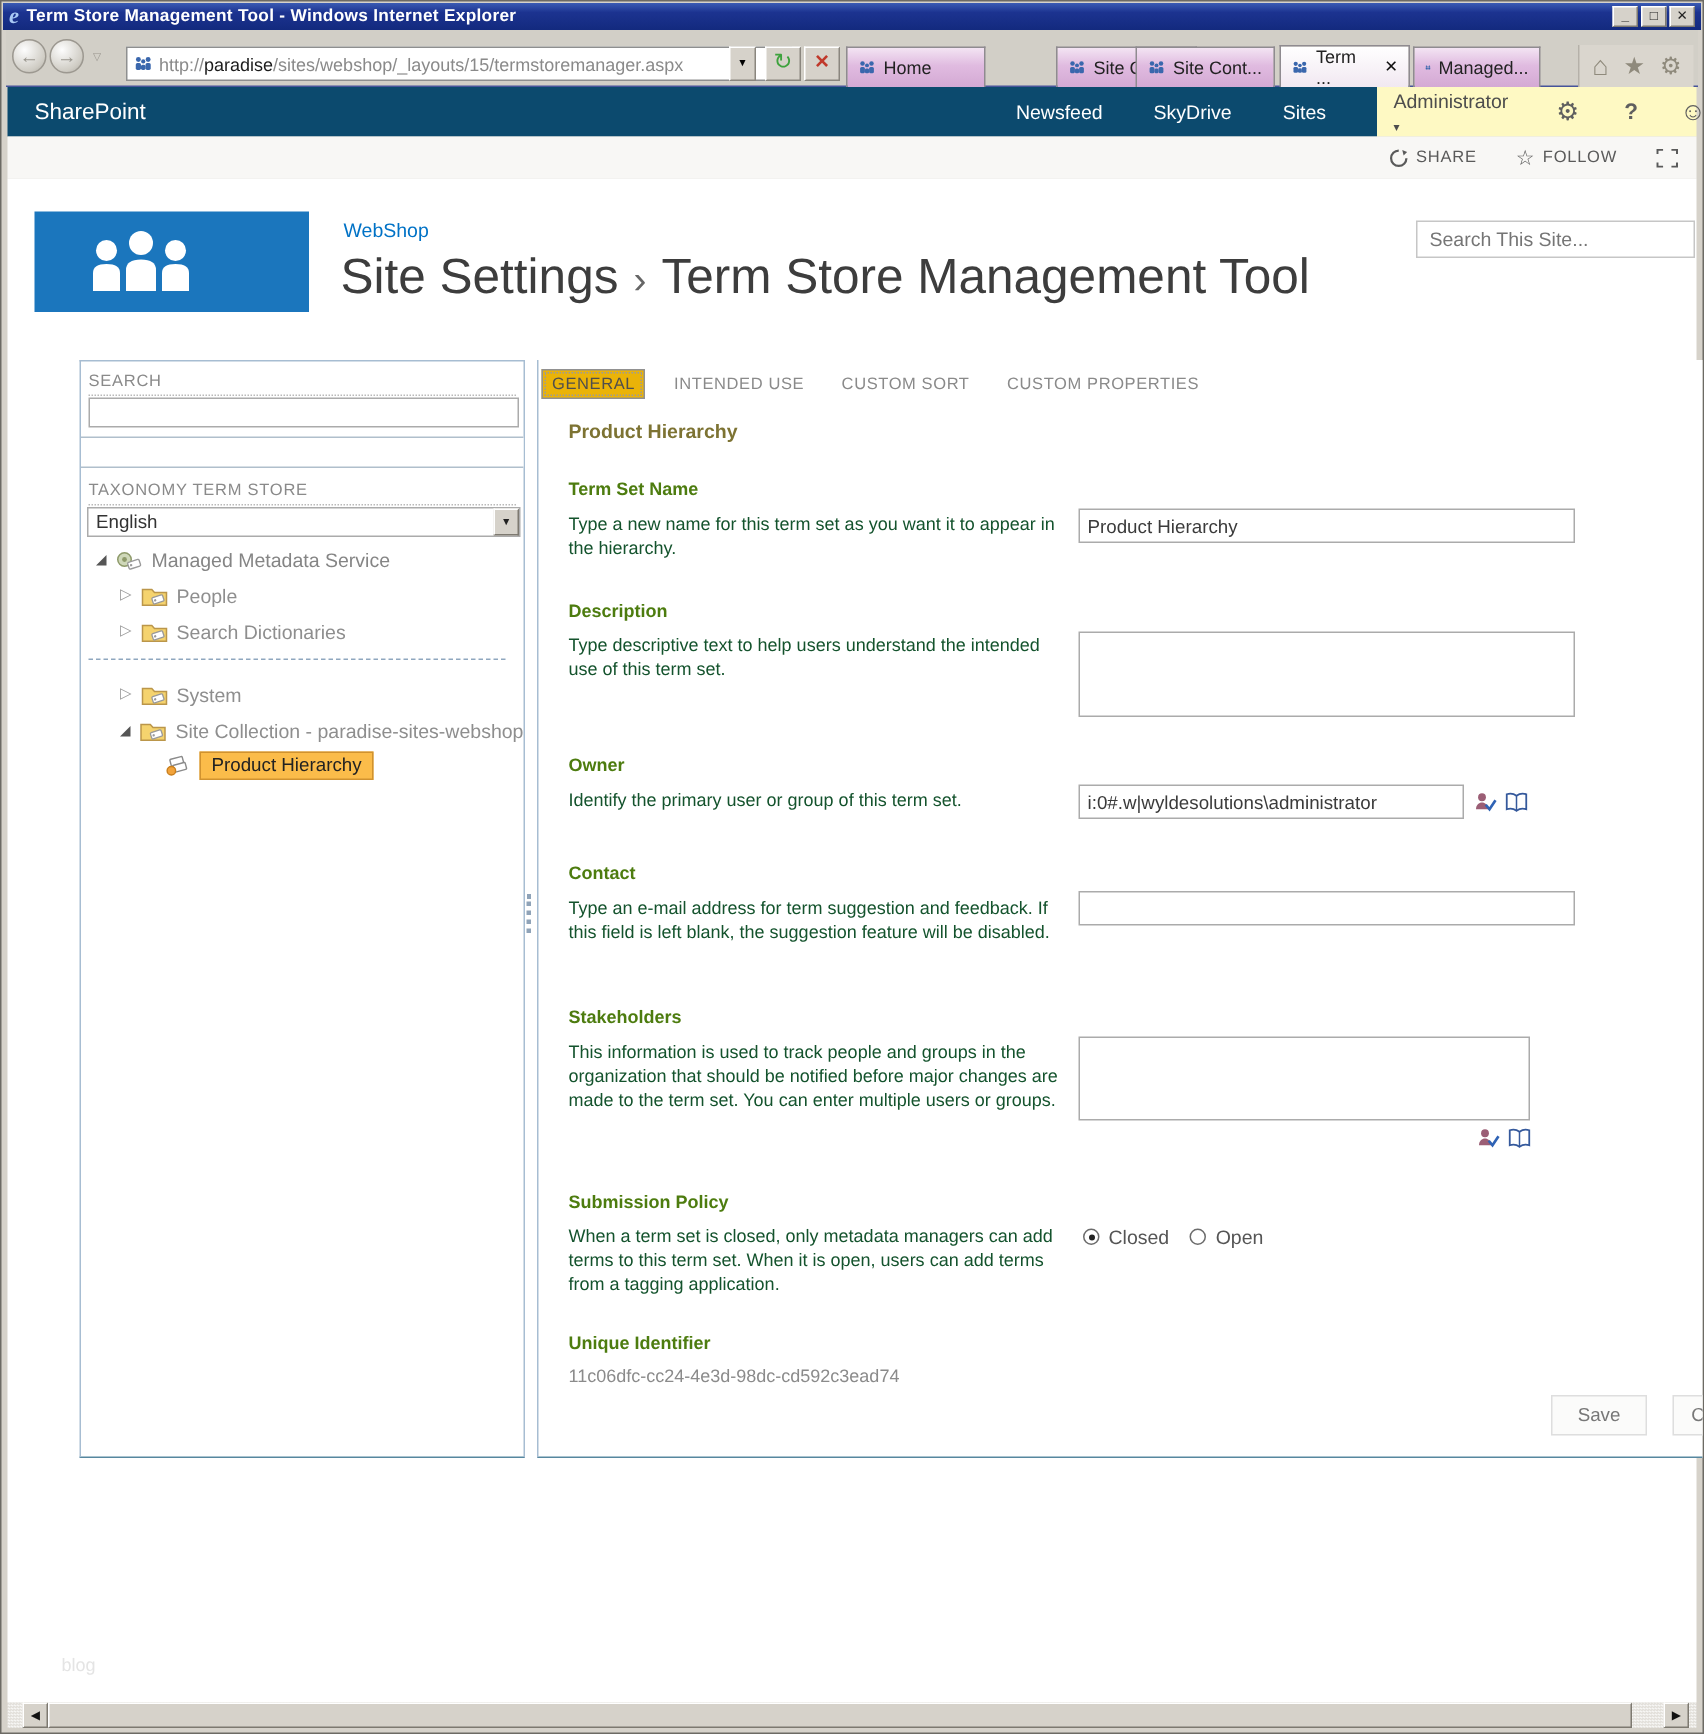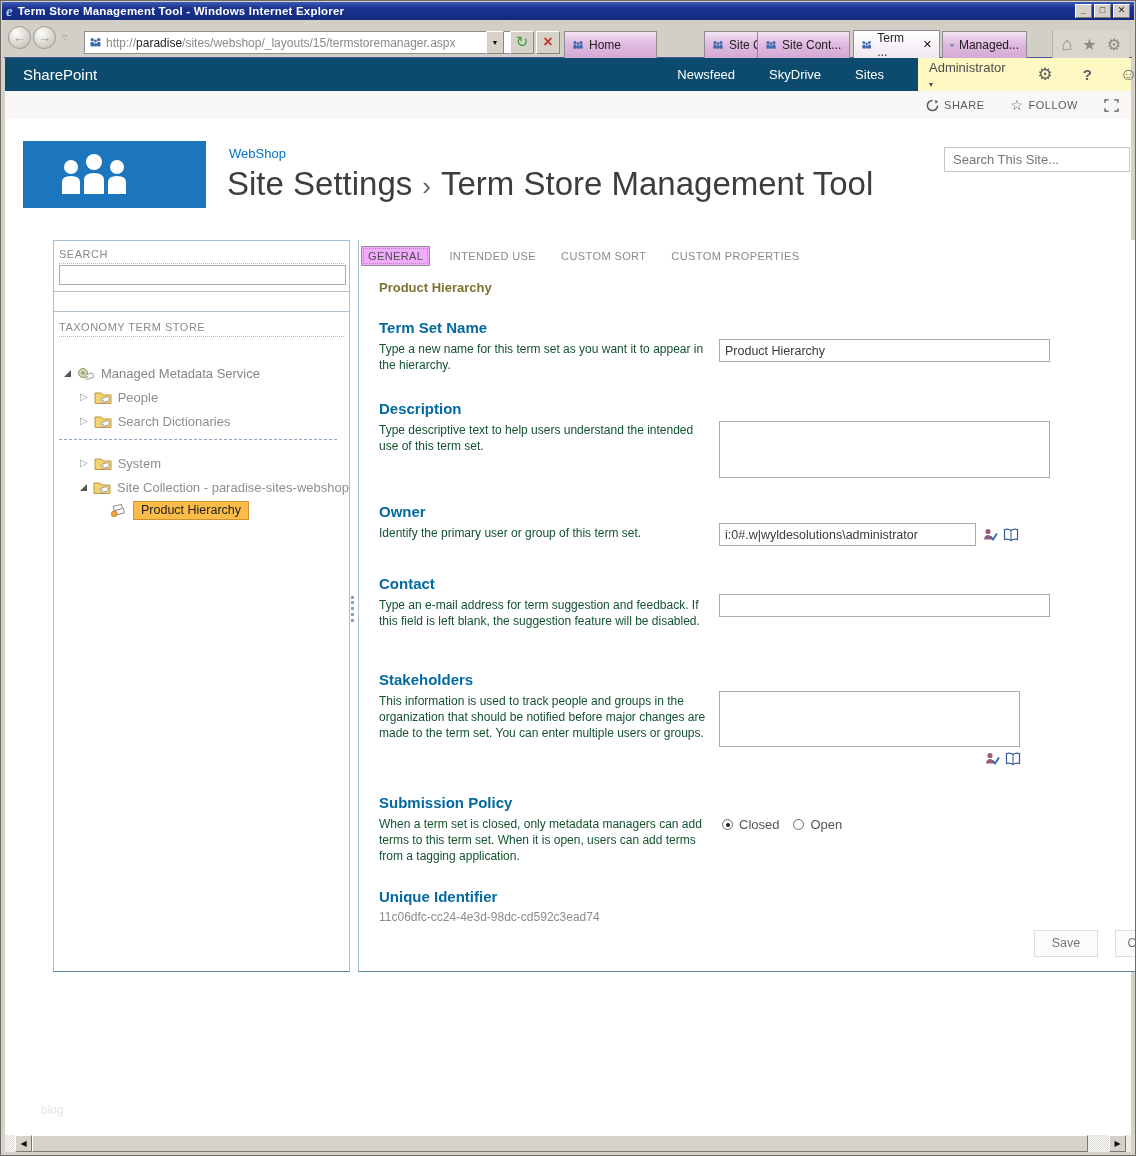--- a/index.html
+++ b/index.html
@@ -96,24 +96,24 @@
   .splitter { position:absolute; left:350px; top:595px; width:3px; height:26px;
     border-left:3px dotted #8fa3b8; }
 
   
   .rightpane { position:absolute; left:357px; top:239px; width:779px; height:732px;
     border-left:1px solid #a7bdd2; border-bottom:1px solid #56879f; background:#fff; }
   .dtabs { position:absolute; left:2px; top:6px; display:flex; align-items:center; gap:13px;
     font-size:11px; letter-spacing:.4px; color:#8a8a8a; }
   .dtab { padding:3px 6px; }
   .dtab.active { border:1px solid #919191; outline:1px dotted #9a9a9a; outline-offset:-3px;
-    color:#4e4e4e; background:#f0abfc; }
+    color:#4e4e4e; background:#eab308; }
   .form-title { position:absolute; left:20px; top:40px; font-size:13px; font-weight:bold;
     color:#7d7333; }
-  .sec-head { position:absolute; left:20px; font-size:15px; font-weight:bold; color:#0369a1; }
+  .sec-head { position:absolute; left:20px; font-size:12px; font-weight:bold; color:#4d7c0f; }
   .sec-desc { position:absolute; left:20px; width:332px; font-size:12px; line-height:16px;
     color:#14532d; }
   .field { position:absolute; height:23px; }
   .fieldicons { position:absolute; display:flex; gap:5px; align-items:center; }
   .radio { width:11px; height:11px; border:1px solid #6c6c6c; border-radius:50%;
     background:#fff; display:inline-block; position:relative; }
   .radio.checked::after { content:""; position:absolute; left:2.5px; top:2.5px; width:4px;
     height:4px; border-radius:50%; background:#222; }
   .radiolbl { font-size:13px; color:#555; }
   .spbtn { position:absolute; width:64px; height:27px; background:#fbfbfa;
@@ -303,20 +303,24 @@
   <div class="page-title">
     <span>Site Settings</span><span class="sep">›</span><span>Term Store Management Tool</span>
   </div>
   <input class="search-site" placeholder="Search This Site..." style="">
 
   <div class="leftpane">
     <div class="pane-label" style="top:7px;">SEARCH</div>
     <input class="txtinput abs" style="left: 5px; top: 24px; width: 287px; height: 20px;">
     <div class="left-strip"></div>
     <div class="pane-label" style="top:80px;">TAXONOMY TERM STORE</div>
+    <div class="langdd">
+      <span>English</span>
+      <span class="arrowbtn">▼</span>
+    </div>
 
     <div class="treerow" style="left:10px; top:121px; color:#858585;">
       <span class="exp-open"></span>
       <svg class="ico-svg" width="18" height="15" viewBox="0 0 18 14">
           <circle cx="6" cy="6.5" r="4.5" fill="#cfd8b9" stroke="#8e9a6a"></circle>
           <circle cx="6" cy="6.5" r="1.6" fill="#8e9a6a"></circle>
           <g transform="rotate(-18 12 10)">
             <rect x="8.5" y="7.5" width="8" height="4.6" rx="0.8" fill="#fff" stroke="#9a9a9a" stroke-width="0.9"></rect>
             <circle cx="10.4" cy="9.8" r="0.8" fill="#9a9a9a"></circle>
           </g>

